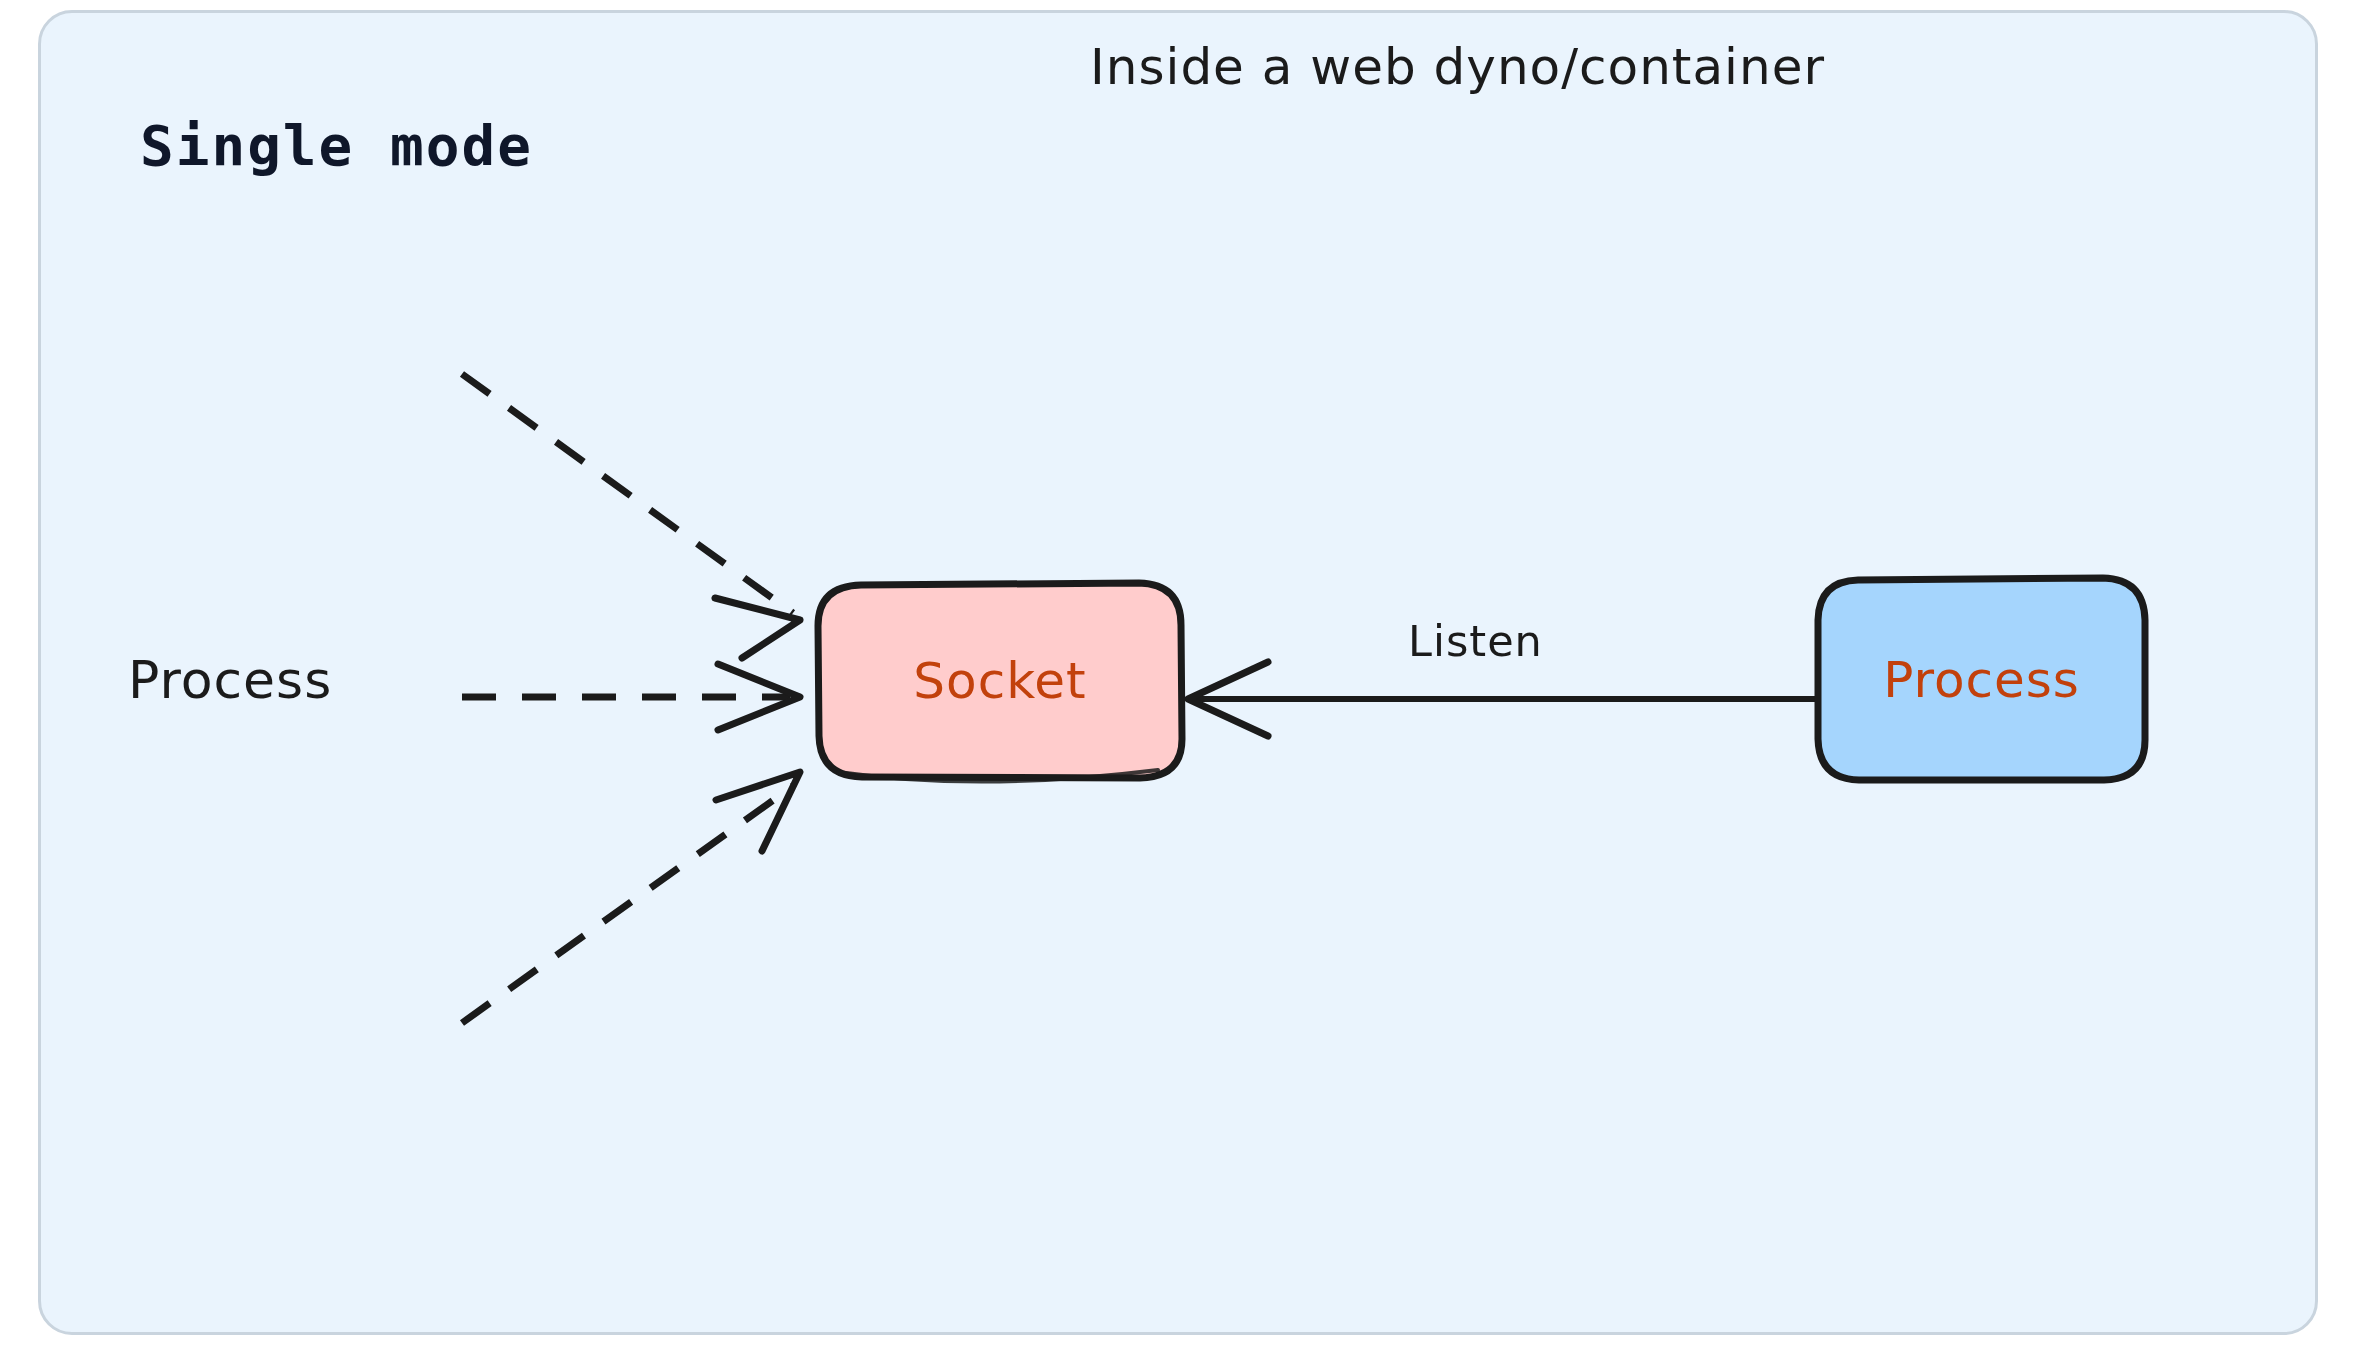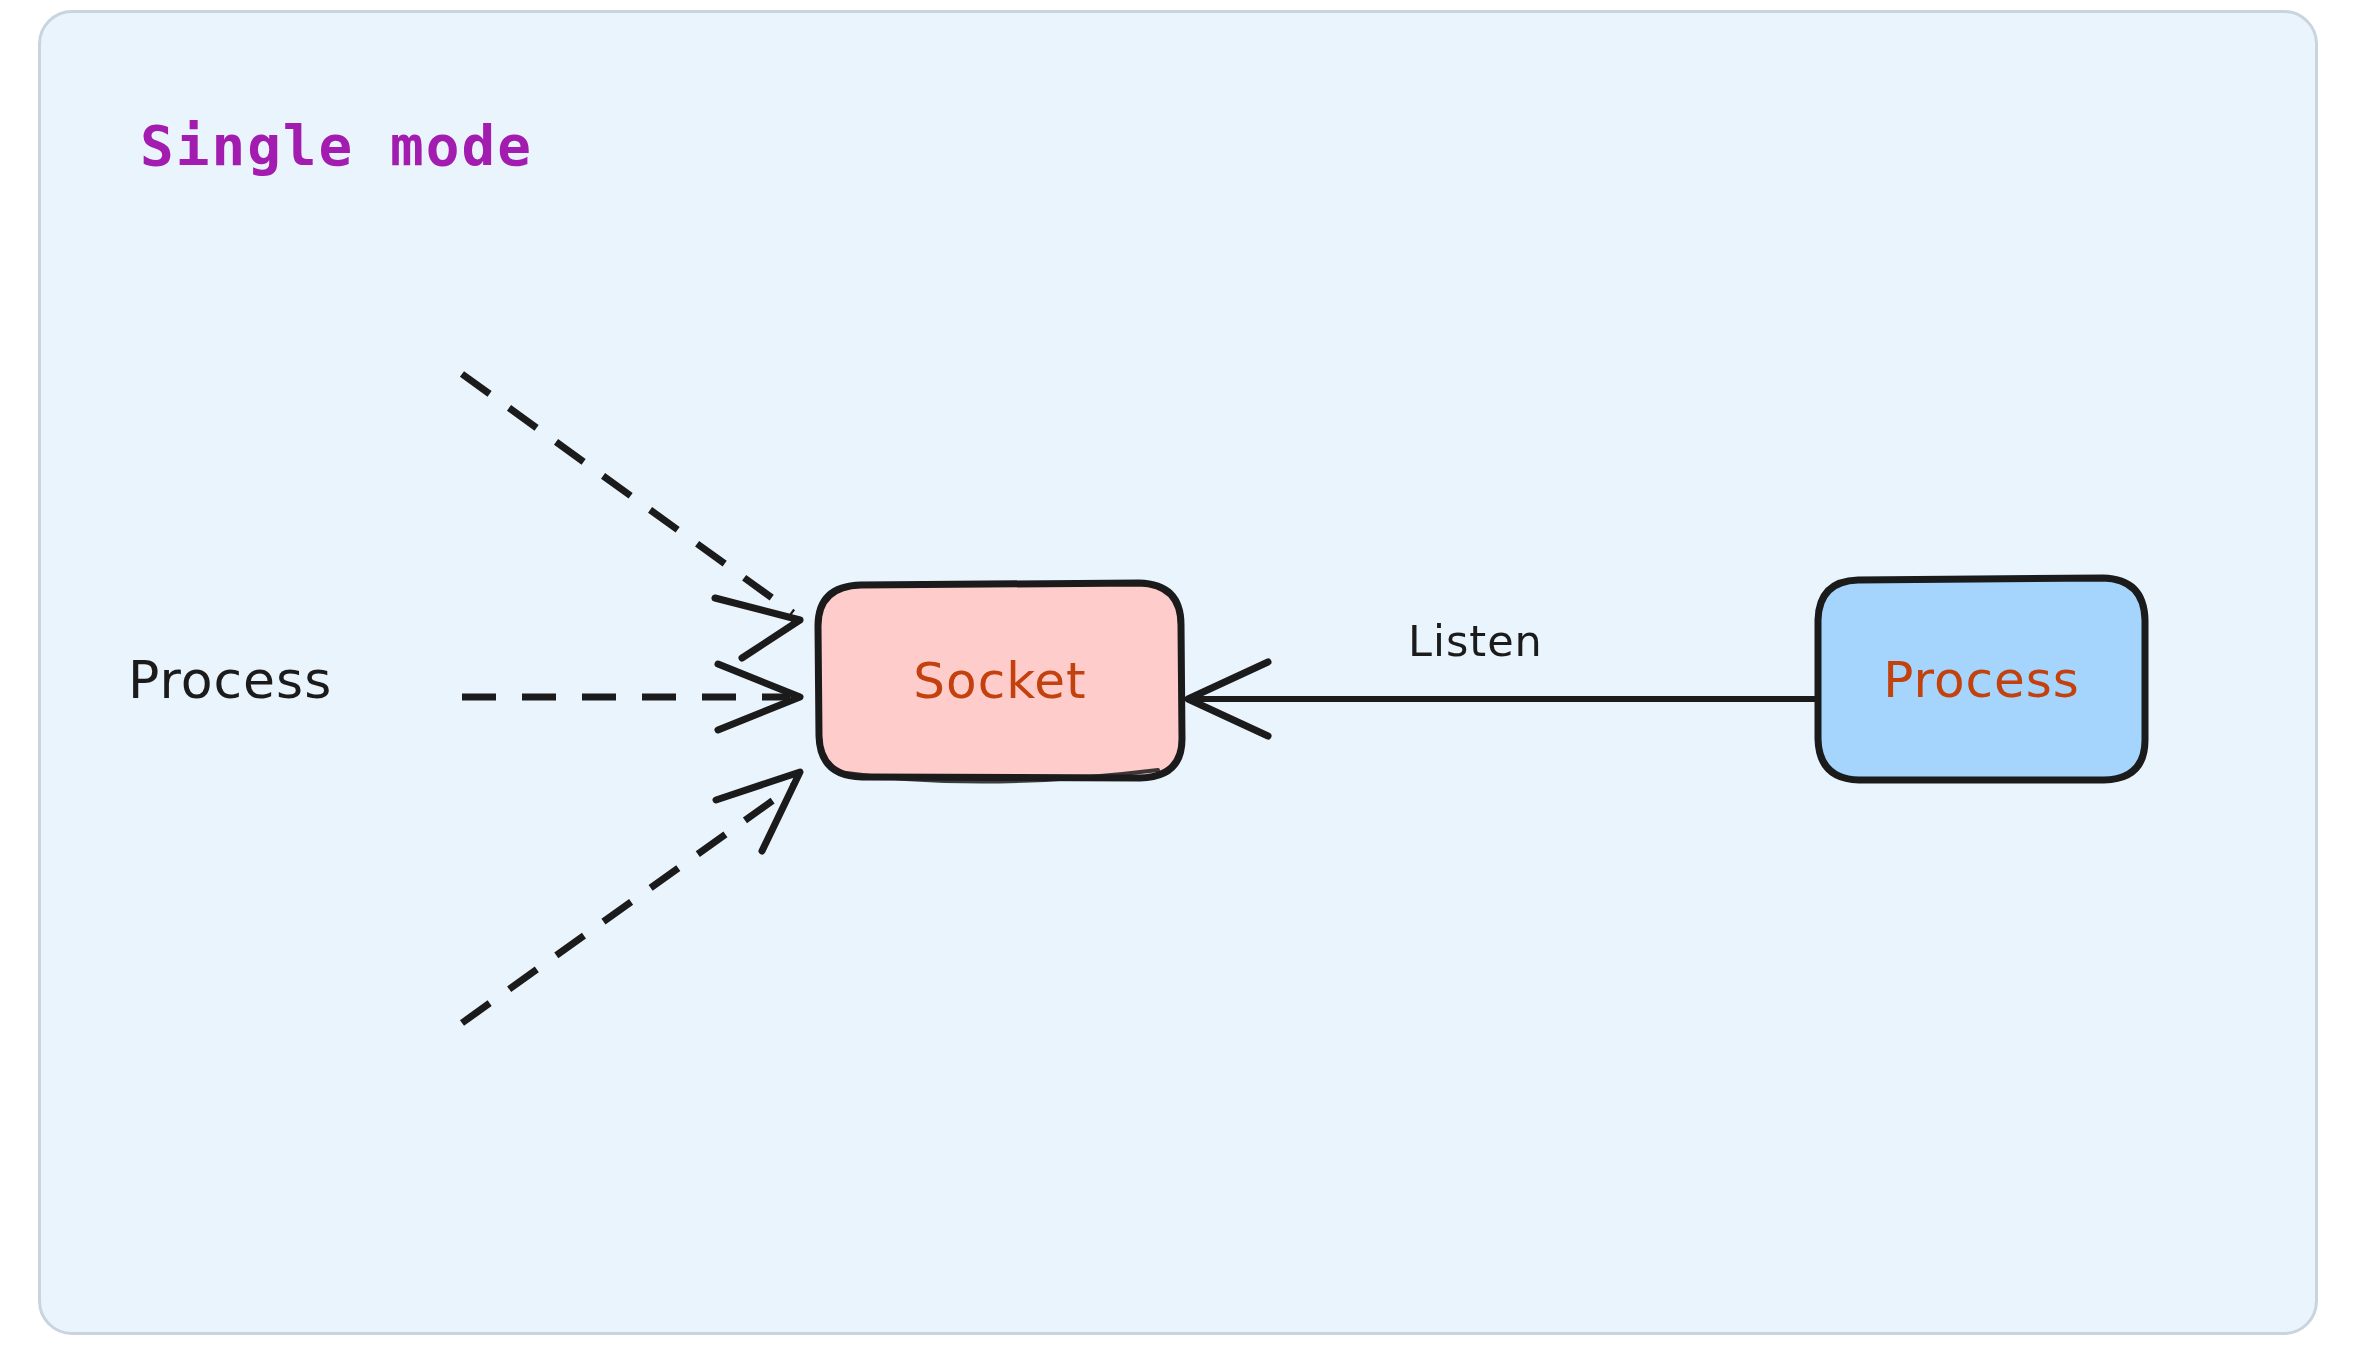--- a/index.html
+++ b/index.html
@@ -63,21 +63,21 @@
     top: 42px;
     font-size: 50px;
     line-height: 1;
   }
 
   #mode-title {
     left: 140px;
     top: 118px;
     font-size: 56px;
     line-height: 1;
-    color: #a21caf;
+    color: #0f172a;
     font-family: "DejaVu Sans Mono", monospace;
     font-weight: 700;
     letter-spacing: 2px;
   }
 
   #requests-label {
     left: 128px;
     top: 654px;
     font-size: 52px;
     line-height: 1;
@@ -176,20 +176,21 @@
                Q 2144 579 2145 620
                L 2145 740
                Q 2145 779 2104 780
                L 1859 780
                Q 1819 779 1818 739
                L 1818 620
                Q 1819 581 1858 580 Z" fill="#a5d5fd" stroke="#1b1b1b" stroke-width="7" stroke-linejoin="round"></path>
     </g>
   </svg>
 
+  <div class="txt hand" id="panel-title">Inside a web dyno/container</div>
 
   <div class="txt" id="mode-title">Single mode</div>
 
   <div class="txt hand" id="requests-label">Process</div>
 
   <div class="txt hand" id="listen-label">Listen</div>
 
   <div class="node-hit" id="socket-node"></div>
   <div class="node-hit" id="process-node"></div>
 

